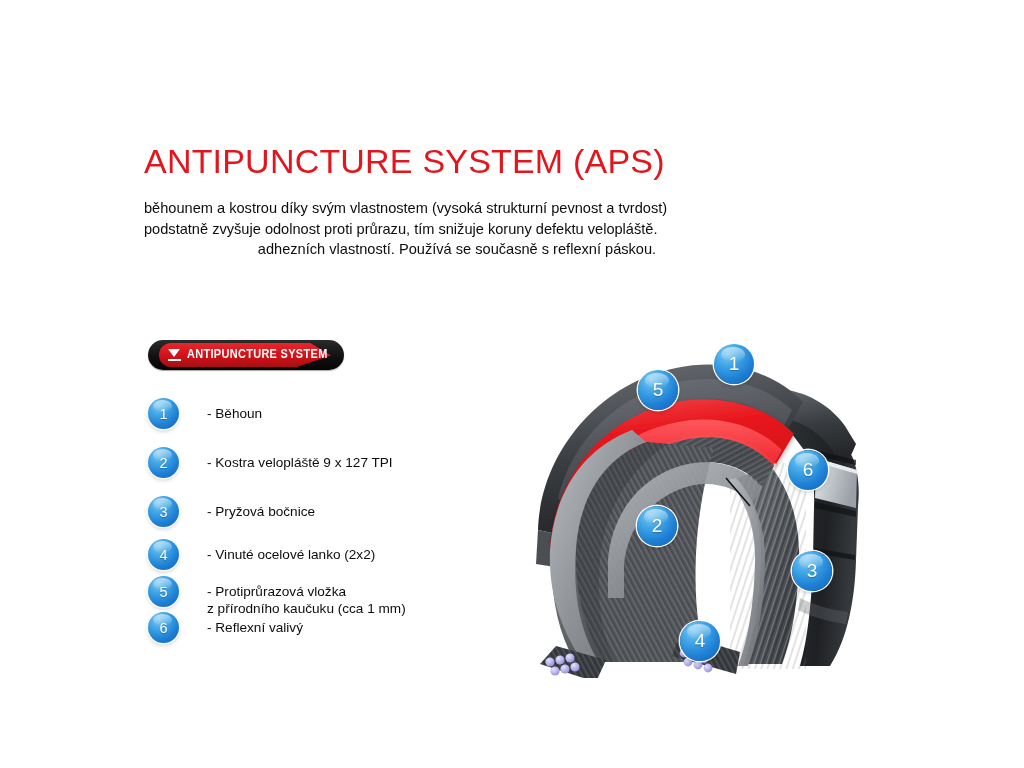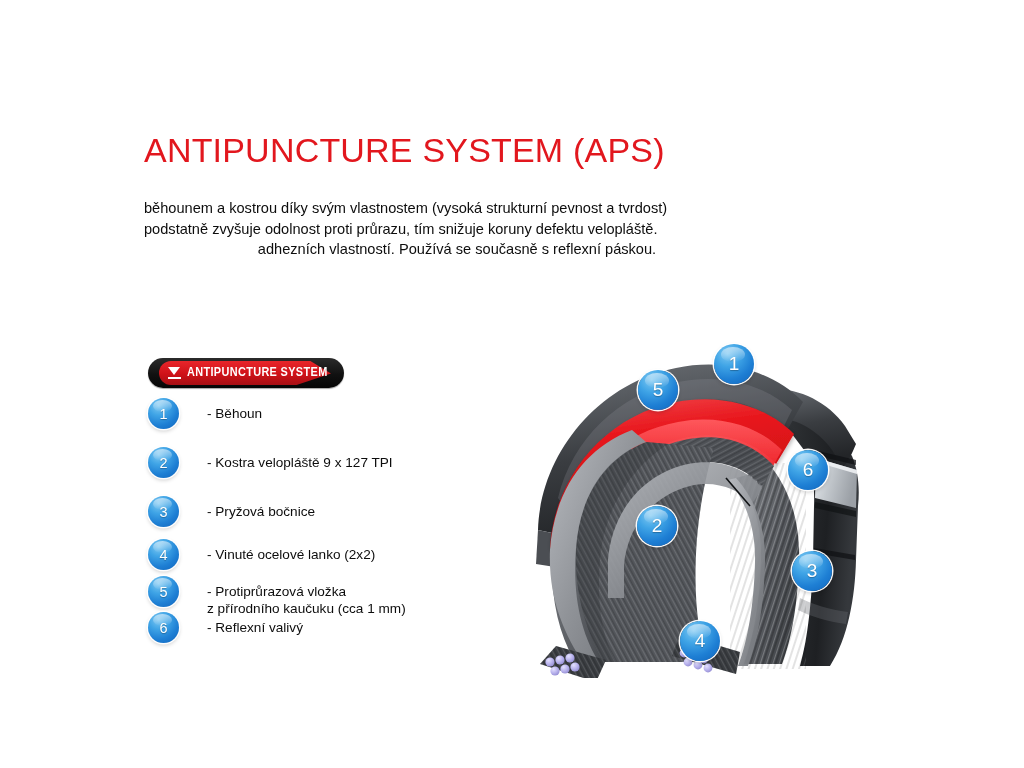--- a/index.html
+++ b/index.html
@@ -20,21 +20,21 @@
   .page {
     position: absolute;
     inset: 0;
     background: #ffffff;
   }
 
   
   .title {
     position: absolute;
     left: 144px;
-    top: 132px;
+    top: 143px;
     font-size: 34px;
     font-weight: 400;
     letter-spacing: 0.2px;
     color: #e2171e;
     white-space: nowrap;
     line-height: 1.1;
   }
 
   
   .intro {
@@ -47,21 +47,21 @@
     text-align: justify;
     color: #0d0d0d;
   }
   .intro p { margin: 0; }
   .intro p.last { text-align: center; }
 
   
   .badge {
     position: absolute;
     left: 148px;
-    top: 358px;
+    top: 340px;
     width: 196px;
     height: 30px;
     border-radius: 15px;
     background: linear-gradient(180deg, #2b2b2b 0%, #111111 55%, #050505 100%);
     box-shadow: 0 1px 1px rgba(0,0,0,.35);
     overflow: hidden;
   }
   .badge-red {
     position: absolute;
     left: 11px;

